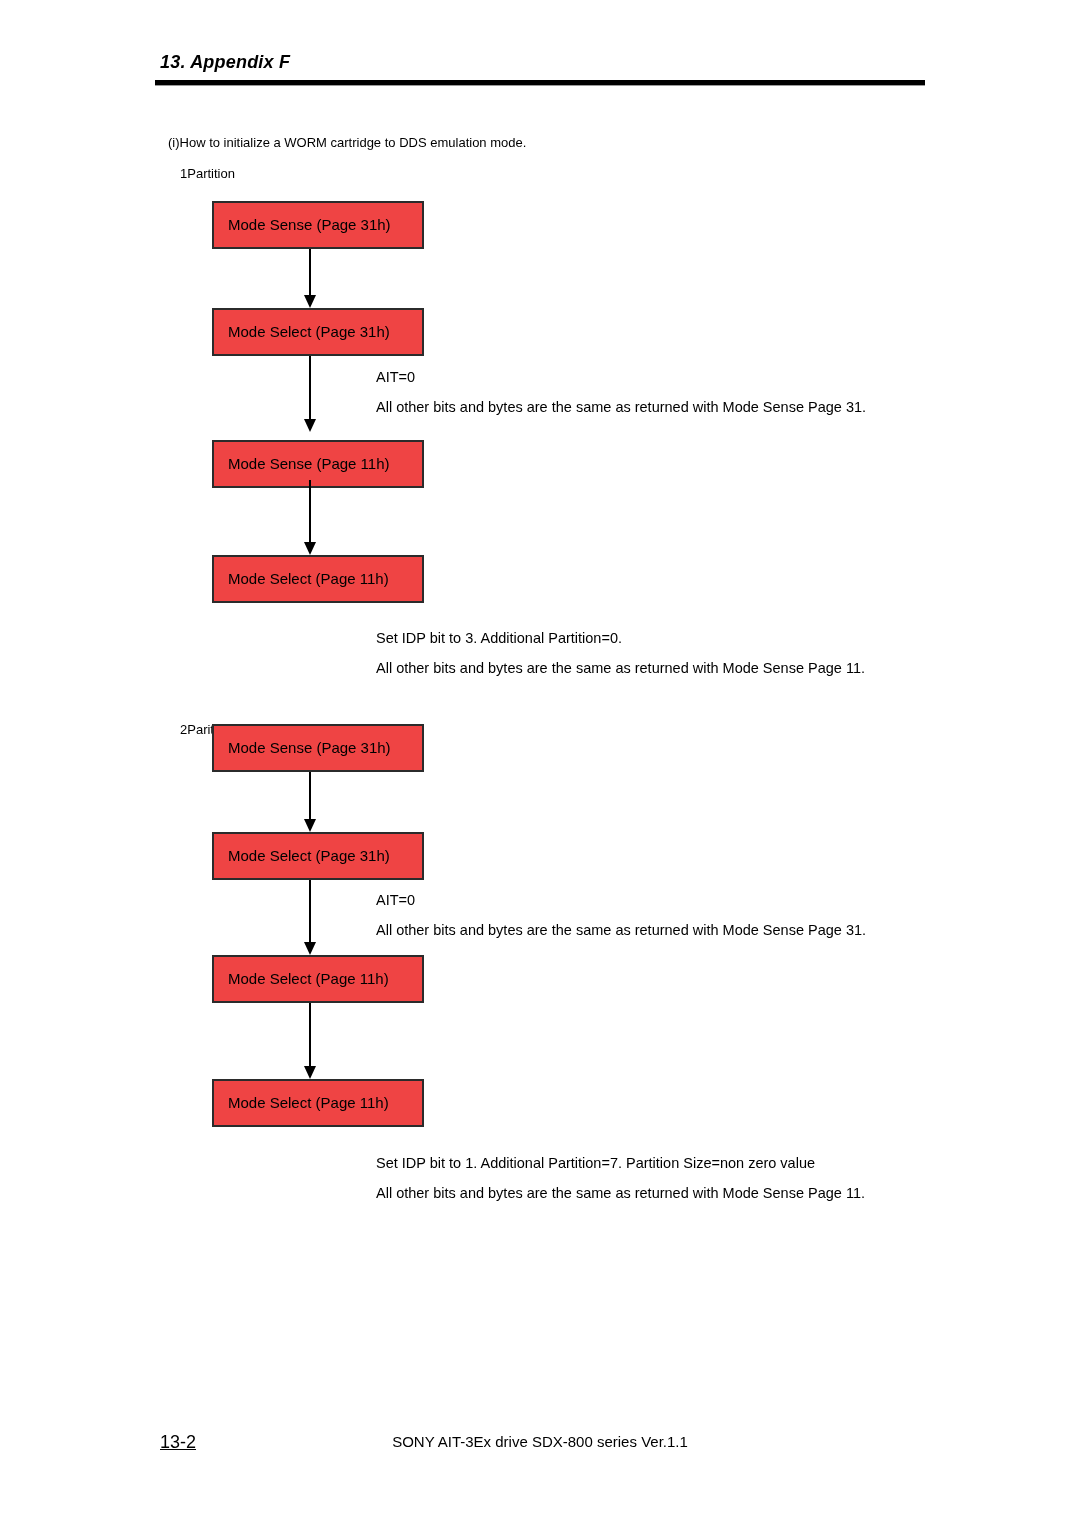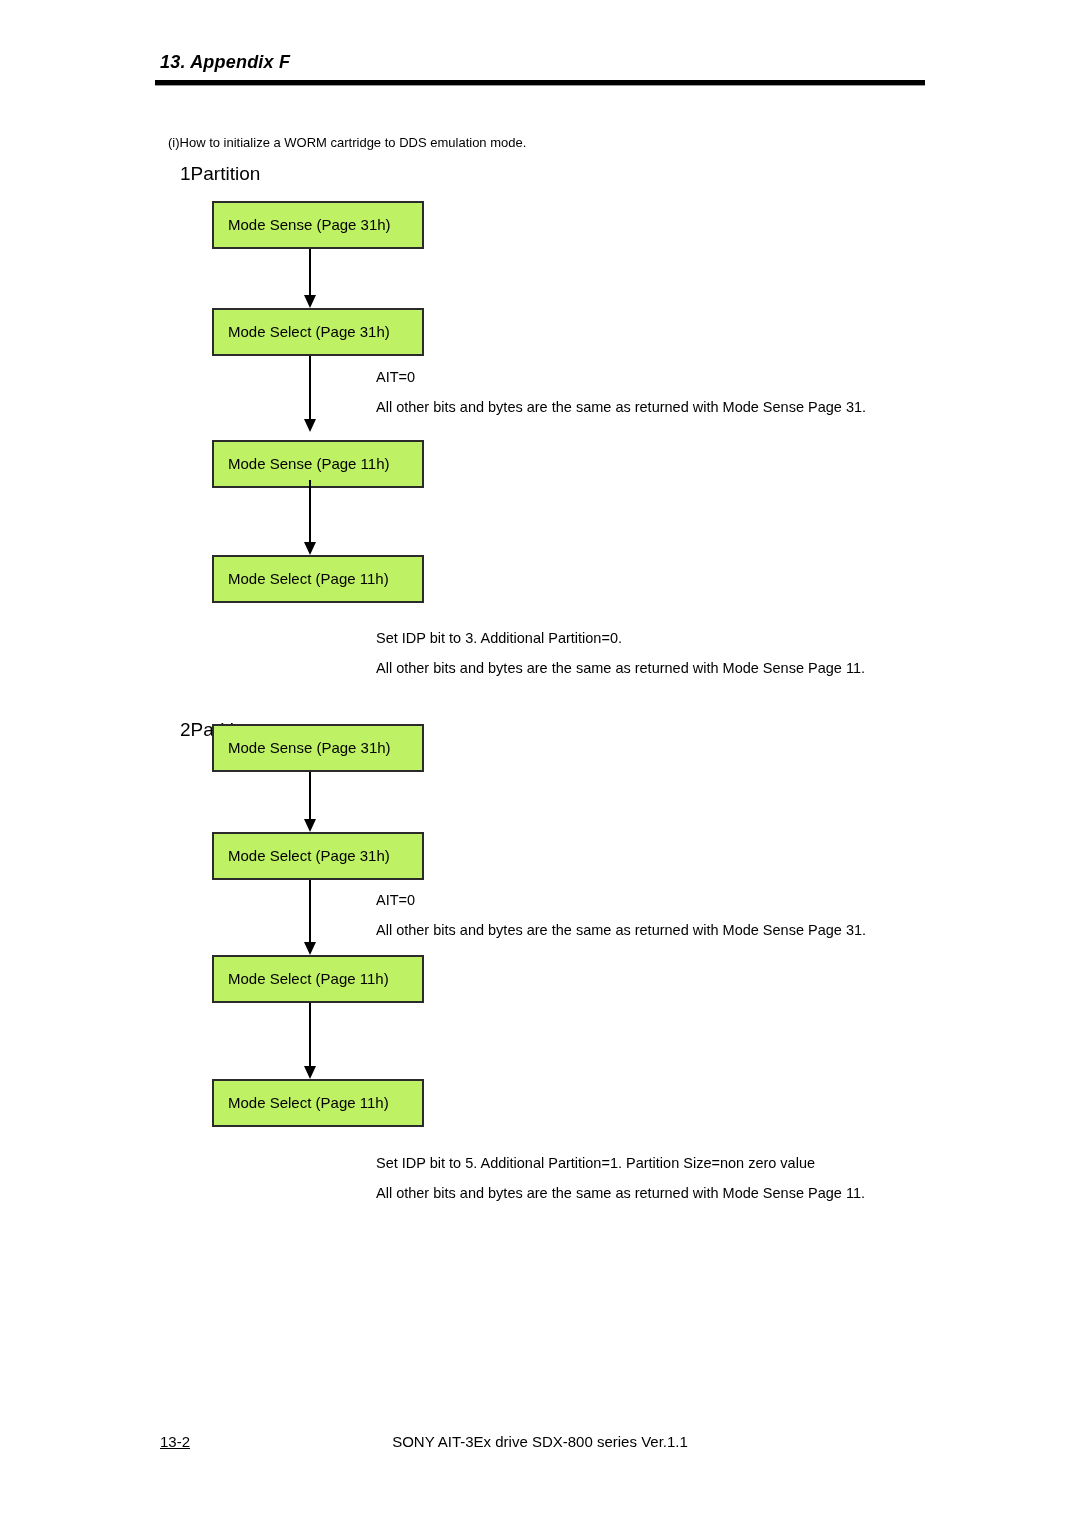--- a/index.html
+++ b/index.html
@@ -52,35 +52,35 @@
     line-height: 20px;
     white-space: pre;
   }
   .intro-line {
     left: 168px;
     top: 133px;
   }
   .partition-label {
     left: 180px;
     top: 164px;
-    font-size: 19px;
+    font-size: 13px;
   }
 
   
   .flow {
     position: absolute;
     left: 0;
     top: 0;
   }
   .node-box {
     position: absolute;
     width: 212px;
     height: 48px;
     border: 2px solid #2b2b2b;
-    background: #bef264;
+    background: #ef4444;
     box-sizing: border-box;
   }
   .node-label {
     position: absolute;
     left: 14px;
     top: 50%;
     transform: translateY(-50%);
     font-size: 15px;
     line-height: 18px;
     white-space: pre;
@@ -120,21 +120,21 @@
     position: absolute;
     left: 0;
     top: 1432px;
     width: 1080px;
     height: 30px;
   }
   .footer-page-number {
     position: absolute;
     left: 160px;
     top: 0;
-    font-size: 15px;
+    font-size: 18px;
     line-height: 20px;
     text-decoration: underline;
   }
   .footer-product {
     position: absolute;
     left: 0;
     top: 0;
     width: 1080px;
     text-align: center;
     font-size: 15px;
@@ -226,21 +226,21 @@
 
     <div class="connector" style="left:304px; top:1003px; height:76px;">
       <div class="stem" style="height:63px;"></div>
       <div class="head"></div>
     </div>
 
     <div class="node-box" style="left:212px; top:1079px;">
       <span class="node-label">Mode Select (Page 11h)</span>
     </div>
 
-    <div class="annotation" style="left:360px; top:1153px;">Set IDP bit to 5. Additional Partition=1. Partition Size=non zero value</div>
+    <div class="annotation" style="left:360px; top:1153px;">Set IDP bit to 1. Additional Partition=7. Partition Size=non zero value</div>
     <div class="annotation" style="left:360px; top:1183px;">All other bits and bytes are the same as returned with Mode Sense Page 11.</div>
   </div>
 
   <div class="page-footer">
     <div class="footer-page-number">13-2</div>
     <div class="footer-product">SONY AIT-3Ex drive SDX-800 series Ver.1.1</div>
   </div>
 
 </div>
 

